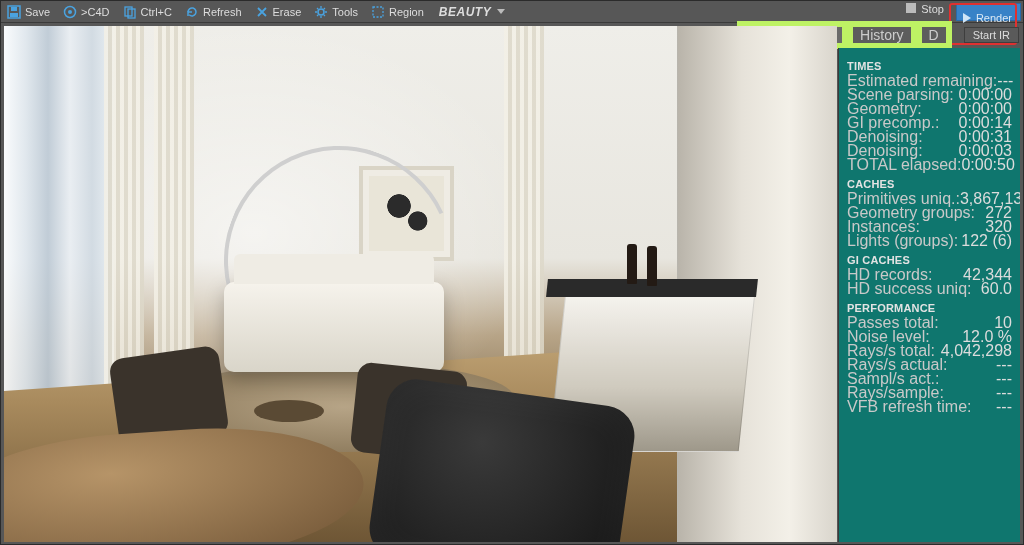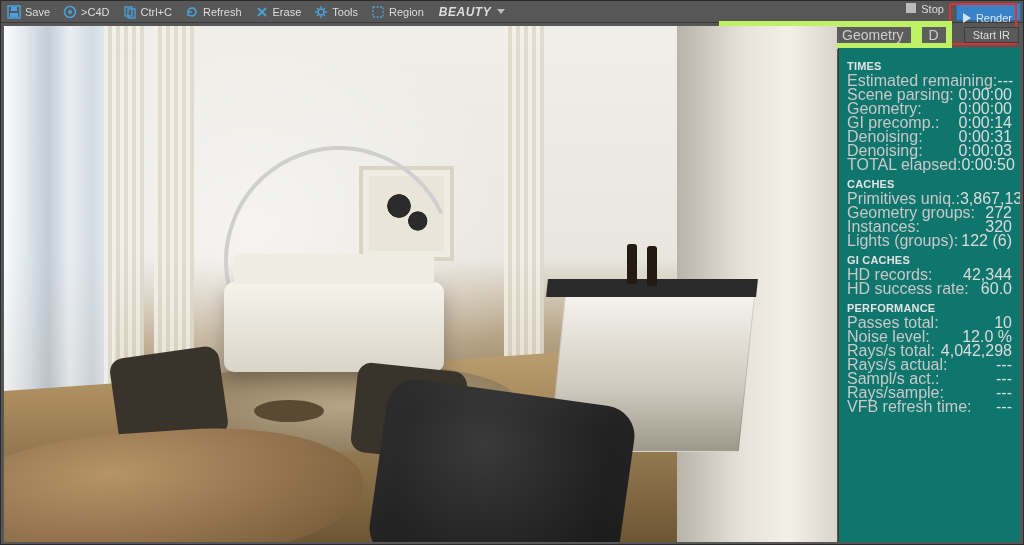--- a/index.html
+++ b/index.html
@@ -161,21 +161,21 @@
       <span class="play"></span>
       <span class="rl">Render</span>
     </div>
   </div>
 
   <div class="highlight-box" style="left:948px; top:2px; width:68px; height:42px;"></div>
 
   <div class="tabrow">
     <div class="tab">Post</div>
     <div class="tab active">Stats</div>
-    <div class="tab">Geometry</div>
+    <div class="tab">History</div>
     <div class="tab">D</div>
     <div class="startir">Start IR</div>
   </div>
 
   <div class="viewport">
     <div class="scene">
       <div class="winL"></div>
       <div class="curtain c1"></div>
         <div class="curtain c2"></div>
         <div class="curtain c3"></div>
@@ -245,21 +245,21 @@
         <span class="k">Lights (groups):</span>
         <span class="v">122 (6)</span>
       </div>
 
     <div class="sect">GI CACHES</div>
     <div class="row">
         <span class="k">HD records:</span>
         <span class="v">42,344</span>
       </div>
     <div class="row">
-        <span class="k">HD success rate:</span>
+        <span class="k">HD success uniq:</span>
         <span class="v">60.0</span>
       </div>
 
     <div class="sect">PERFORMANCE</div>
     <div class="row">
         <span class="k">Passes total:</span>
         <span class="v">10</span>
       </div>
     <div class="row">
         <span class="k">Noise level:</span>

